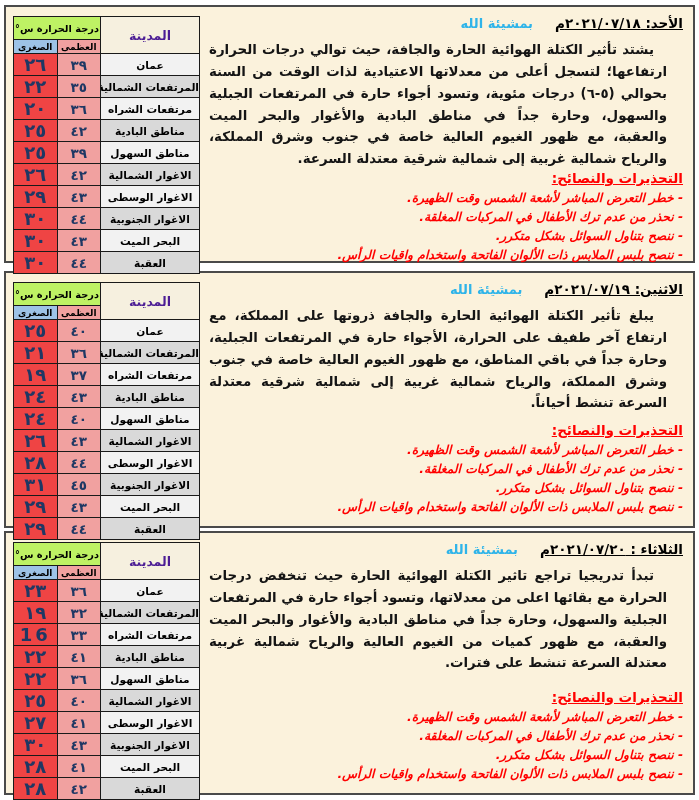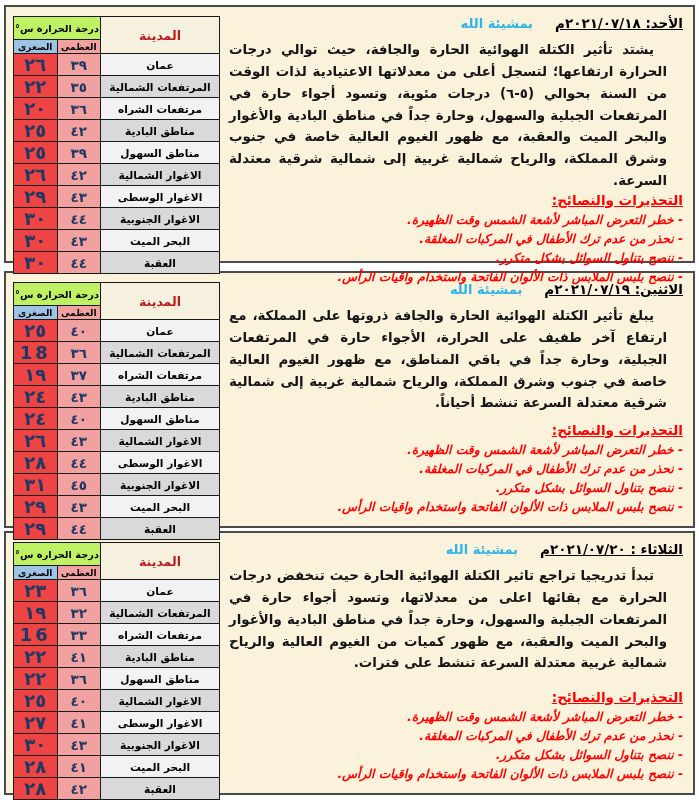--- a/index.html
+++ b/index.html
@@ -58,21 +58,21 @@
     width: 186px;
     background: #FBF2DC;
   }
   table.temps td {
     border: 1px solid #1a1a1a;
     text-align: center; vertical-align: middle;
     font-weight: bold;
     padding: 0;
     overflow: hidden; white-space: nowrap;
   }
-  td.city-h { width: 119px; height: 27px; font-size: 12.5px; color: #b91c1c; background: #F6F0DF; }
+  td.city-h { width: 99px; height: 27px; font-size: 12.5px; color: #4c1d95; background: #F6F0DF; }
   td.temp-h { width: 87px; font-size: 9.8px; color: #000; background: #bef264; height: 23px; }
   td.max-h { background: #F1A1A0; font-size: 9px; height: 14px; color: #000; }
   td.min-h { background: #9DC3E6; font-size: 9px; height: 14px; color: #000; }
   td.city  { font-size: 10.6px; color: #000; height: 19.5px; }
   td.max   { background: #F1A1A0; color: #1F3864; font-size: 13.5px; letter-spacing: 3px; }
   td.min   { background: #ef4444; color: #1F3864; font-size: 18px; letter-spacing: 3px; }
   tbody tr:nth-child(odd)  td.city { background: #F2F2F2; }
   tbody tr:nth-child(even) td.city { background: #D9D9D9; }
 </style>
 </head>
@@ -187,21 +187,21 @@
     </thead>
     <tbody>
       <tr>
           <td class="city">عمان</td>
           <td class="max">٤٠</td>
           <td class="min">٢٥</td>
         </tr>
         <tr>
           <td class="city">المرتفعات الشمالية</td>
           <td class="max">٣٦</td>
-          <td class="min">18</td>
+          <td class="min">٢١</td>
         </tr>
         <tr>
           <td class="city">مرتفعات الشراه</td>
           <td class="max">٣٧</td>
           <td class="min">١٩</td>
         </tr>
         <tr>
           <td class="city">مناطق البادية</td>
           <td class="max">٤٣</td>
           <td class="min">٢٤</td>

